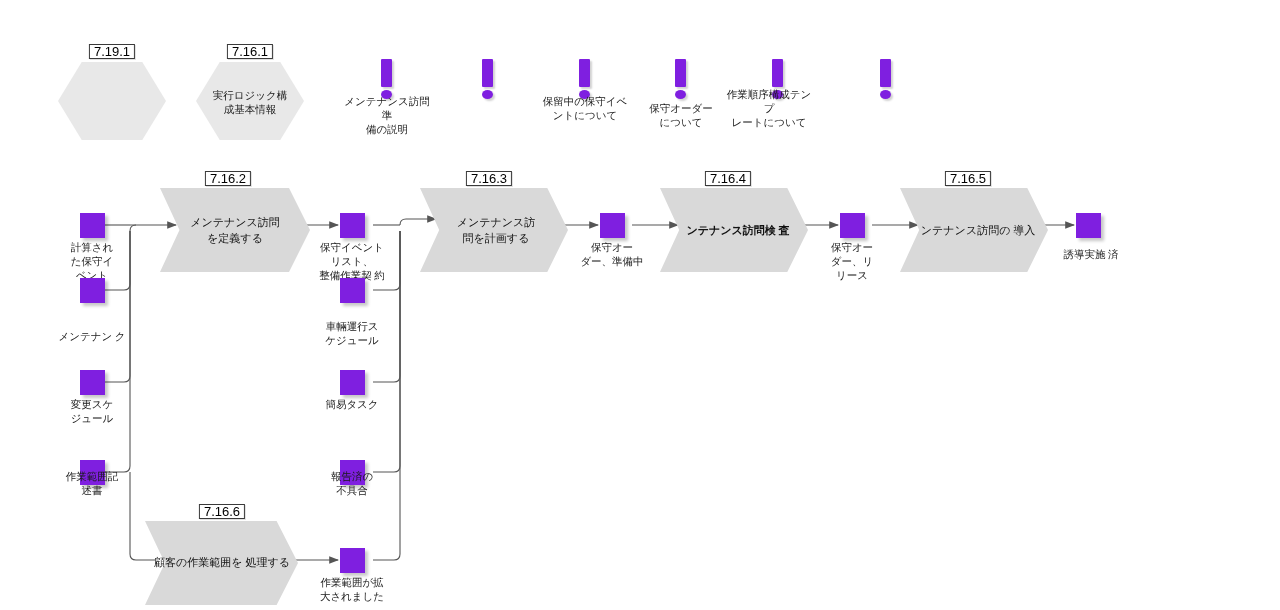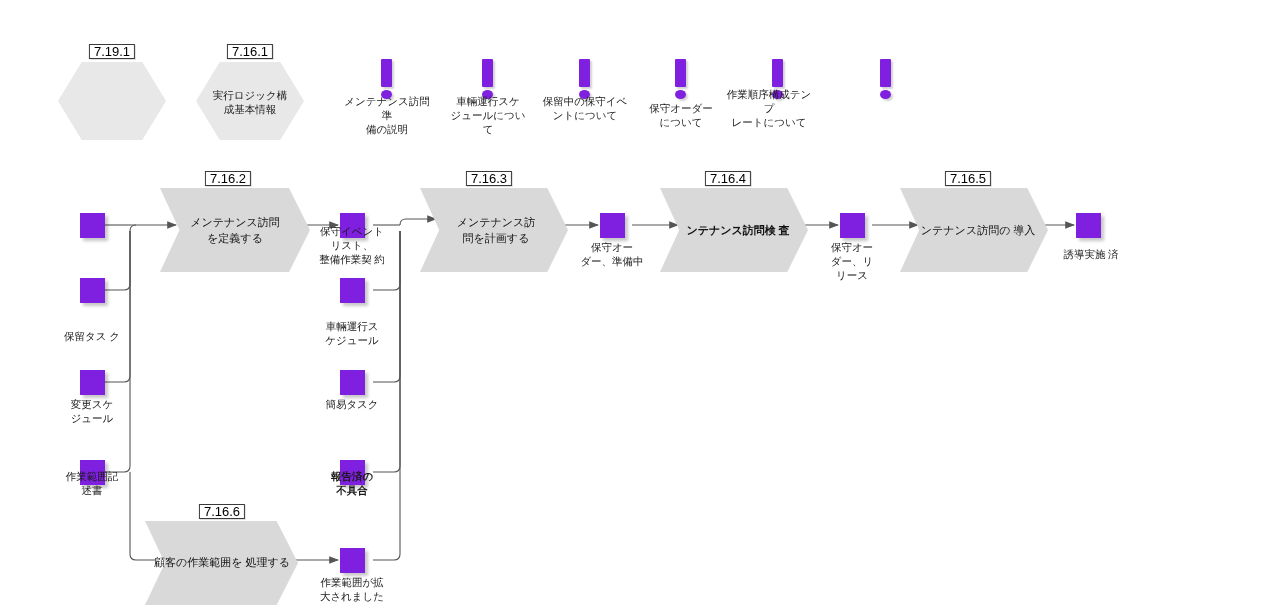--- a/index.html
+++ b/index.html
@@ -147,23 +147,20 @@
     <div class="bar"></div>
       <div class="dot"></div>
   </div>
   <div class="pin-label" style="left:387px;top:95px;">メンテナンス訪問準
 備の説明</div>
 
   <div class="pin" style="left:482px;top:59px;">
     <div class="bar"></div>
       <div class="dot"></div>
   </div>
-  <div class="pin-label" style="left:488px;top:95px;">車輛運行スケ
-ジュールについ
-て</div>
 
   <div class="pin" style="left:579px;top:59px;">
     <div class="bar"></div>
       <div class="dot"></div>
   </div>
   <div class="pin-label" style="left:585px;top:95px;">保留中の保守イベ
 ントについて</div>
 
   <div class="pin" style="left:675px;top:59px;">
     <div class="bar"></div>
@@ -200,46 +197,49 @@
 
   <div class="chev" style="left:900px;top:188px;width:148px;"></div>
   <div class="tag" style="left:968px;top:171px;">7.16.5</div>
   <div class="chev-label" style="left:978px;top:230px;width:160px;">ンテナンス訪問の 導入</div>
 
   <div class="chev" style="left:145px;top:521px;width:153px;"></div>
   <div class="tag" style="left:222px;top:504px;">7.16.6</div>
   <div class="chev-label" style="left:222px;top:562px;width:180px;">顧客の作業範囲を 処理する</div>
 
   <div class="obj" style="left:80px;top:213px;"></div>
+  <div class="obj-label" style="left:92px;top:241px;">計算され
+た保守イ
+ベント</div>
 
   <div class="obj" style="left:80px;top:278px;"></div>
-  <div class="obj-label" style="left:92px;top:330px;">保留タス ク</div>
+  <div class="obj-label" style="left:92px;top:330px;">メンテナン ク</div>
 
   <div class="obj" style="left:80px;top:370px;"></div>
   <div class="obj-label" style="left:92px;top:398px;">変更スケ
 ジュール</div>
 
   <div class="obj" style="left:80px;top:460px;"></div>
   <div class="obj-label" style="left:92px;top:470px;">作業範囲記
 述書</div>
 
   <div class="obj" style="left:340px;top:213px;"></div>
-  <div class="obj-label" style="left:352px;top:225px;font-family:Liberation Serif, serif;">保守イベント
+  <div class="obj-label" style="left:352px;top:241px;font-family:Liberation Serif, serif;">保守イベント
 リスト、
 整備作業契 約</div>
 
   <div class="obj" style="left:340px;top:278px;"></div>
   <div class="obj-label" style="left:352px;top:320px;">車輛運行ス
 ケジュール</div>
 
   <div class="obj" style="left:340px;top:370px;"></div>
   <div class="obj-label" style="left:352px;top:398px;">簡易タスク</div>
 
   <div class="obj" style="left:340px;top:460px;"></div>
-  <div class="obj-label" style="left:352px;top:470px;font-weight:bold;">報告済の
+  <div class="obj-label" style="left:352px;top:470px;">報告済の
 不具合</div>
 
   <div class="obj" style="left:600px;top:213px;"></div>
   <div class="obj-label" style="left:612px;top:241px;">保守オー
 ダー、準備中</div>
 
   <div class="obj" style="left:840px;top:213px;"></div>
   <div class="obj-label" style="left:852px;top:241px;">保守オー
 ダー、リ
 リース</div>

